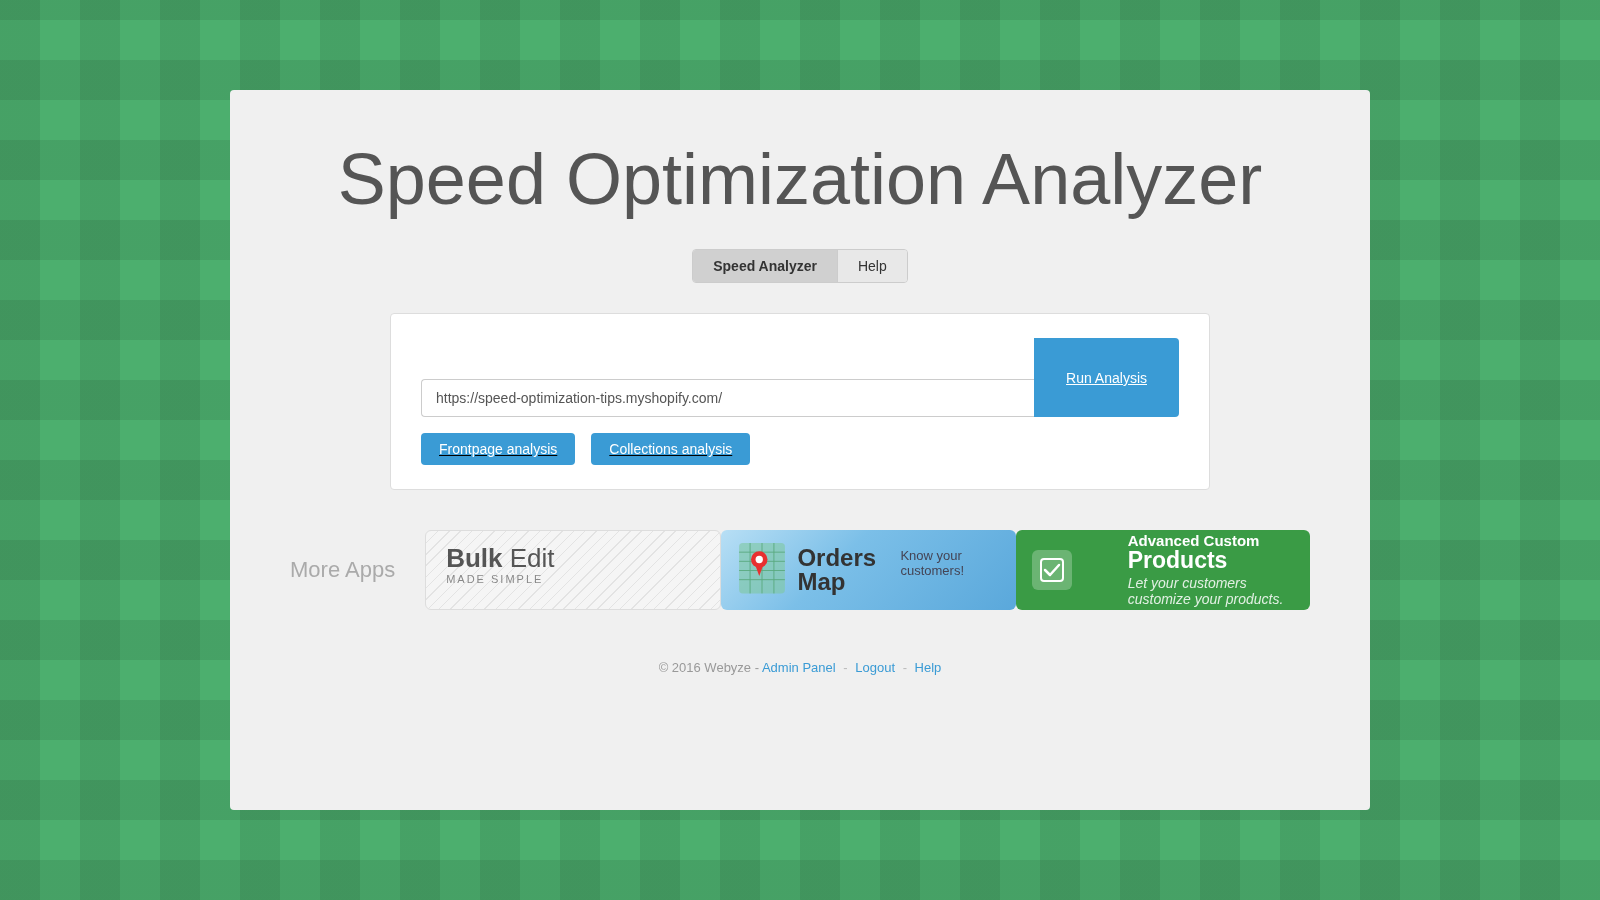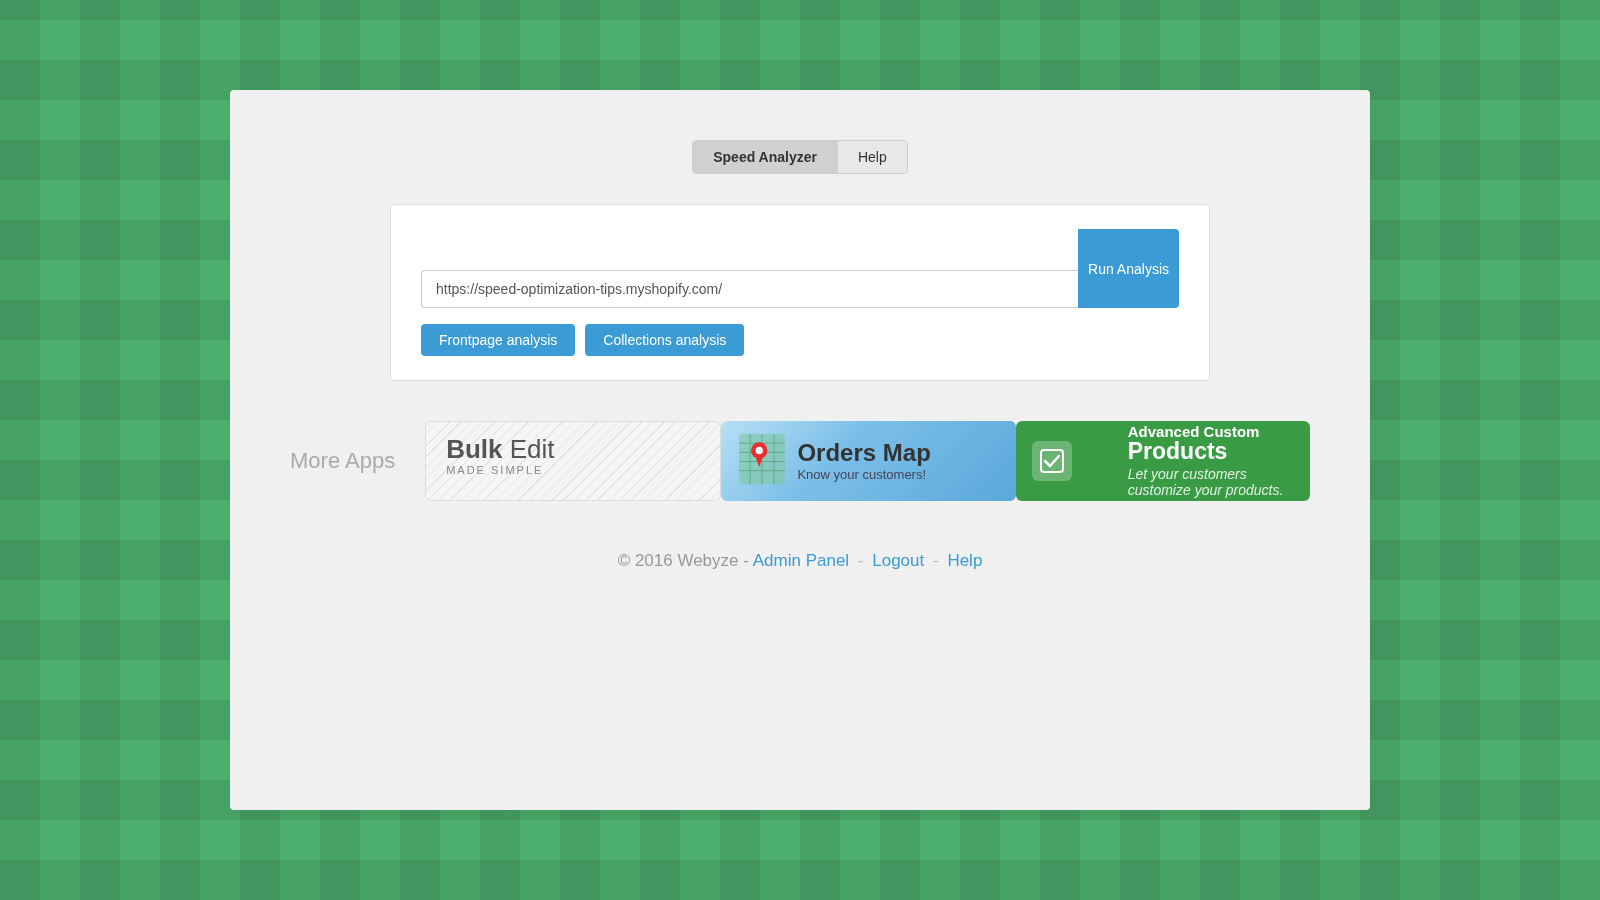--- a/index.html
+++ b/index.html
@@ -93,33 +93,35 @@
       font-size: 14px;
       border: 1px solid #ccc;
       border-right: none;
       border-radius: 4px 0 0 4px;
       outline: none;
       color: #555;
       margin-top: 41px;
     }
 
     .run-btn {
-      padding: 10px 10px;
+      padding: 10px 32px;
       font-size: 14px;
       background: #3a9bd5;
       color: #fff;
       border: none;
       border-radius: 0 4px 4px 0;
       cursor: pointer;
       white-space: nowrap;
+      text-decoration: underline;
     }
 
     .analysis-btns {
       display: flex;
-      gap: 10px;
+      gap: 16px;
+      text-decoration: underline;
     }
 
     .analysis-btn {
       padding: 8px 18px;
       font-size: 14px;
       background: #3a9bd5;
       color: #fff;
       border: none;
       border-radius: 4px;
       cursor: pointer;
@@ -228,21 +230,21 @@
     }
 
     .map-icon {
       width: 50px;
       height: 55px;
       flex-shrink: 0;
     }
 
     .orders-map-text {
       display: flex;
-      flex-direction: column;
+      flex-direction: row;
     }
 
     .orders-map-title {
       font-size: 24px;
       font-weight: bold;
       color: #333;
       line-height: 1;
     }
 
     .orders-map-sub {
@@ -302,41 +304,42 @@
     }
 
     .acp-sub {
       font-size: 14px;
       color: rgba(255,255,255,0.85);
       margin-top: 2px;
       font-style: italic;
     }
 
     .footer {
-      font-size: 17px;
+      font-size: 13px;
       color: #999;
       text-align: center;
       margin-top: 10px;
     }
 
     .footer a {
       color: #3a9bd5;
       text-decoration: none;
     }
 
     .footer-sep {
       color: #bbb;
       margin: 0 4px;
     }
   </style>
 </head>
 <body>
 
 <div class="main-card">
 
+  <h1 class="page-title">Speed Optimization Analyzer</h1>
 
   <div class="tabs">
     <button class="tab-btn active">Speed Analyzer</button>
     <button class="tab-btn">Help</button>
   </div>
 
   <div class="analyzer-box">
     <div class="url-row">
       <input type="text" class="url-input" value="https://speed-optimization-tips.myshopify.com/" style="">
       <button class="run-btn">Run Analysis</button>

